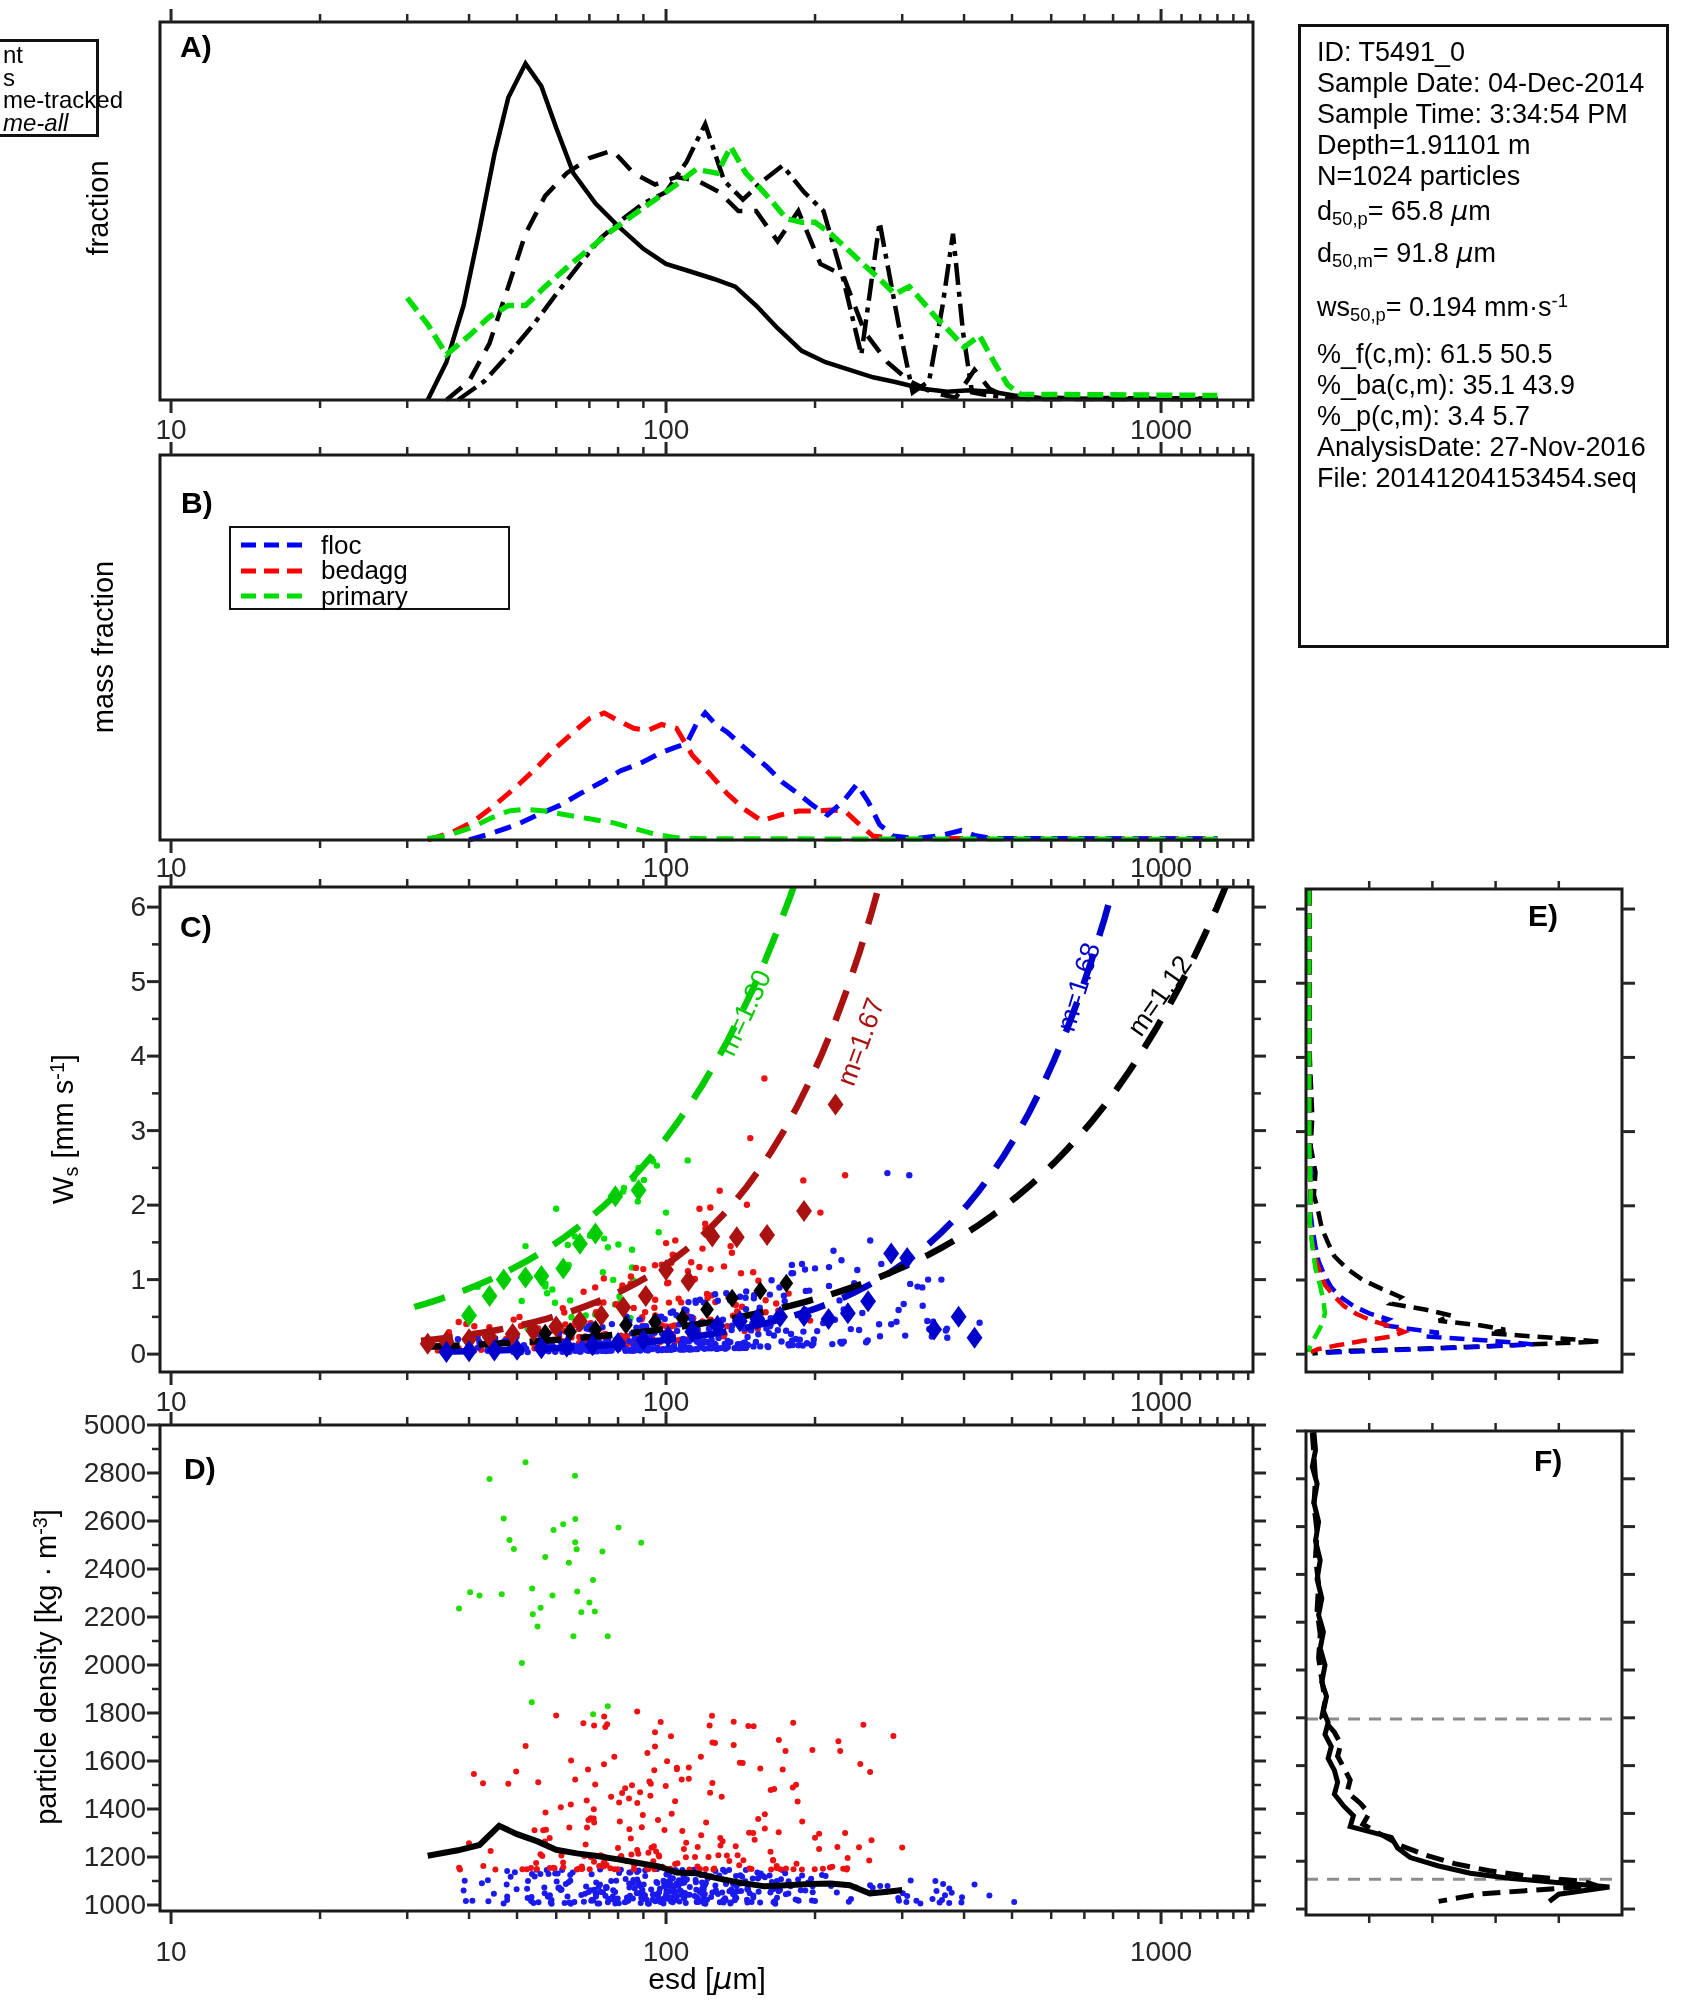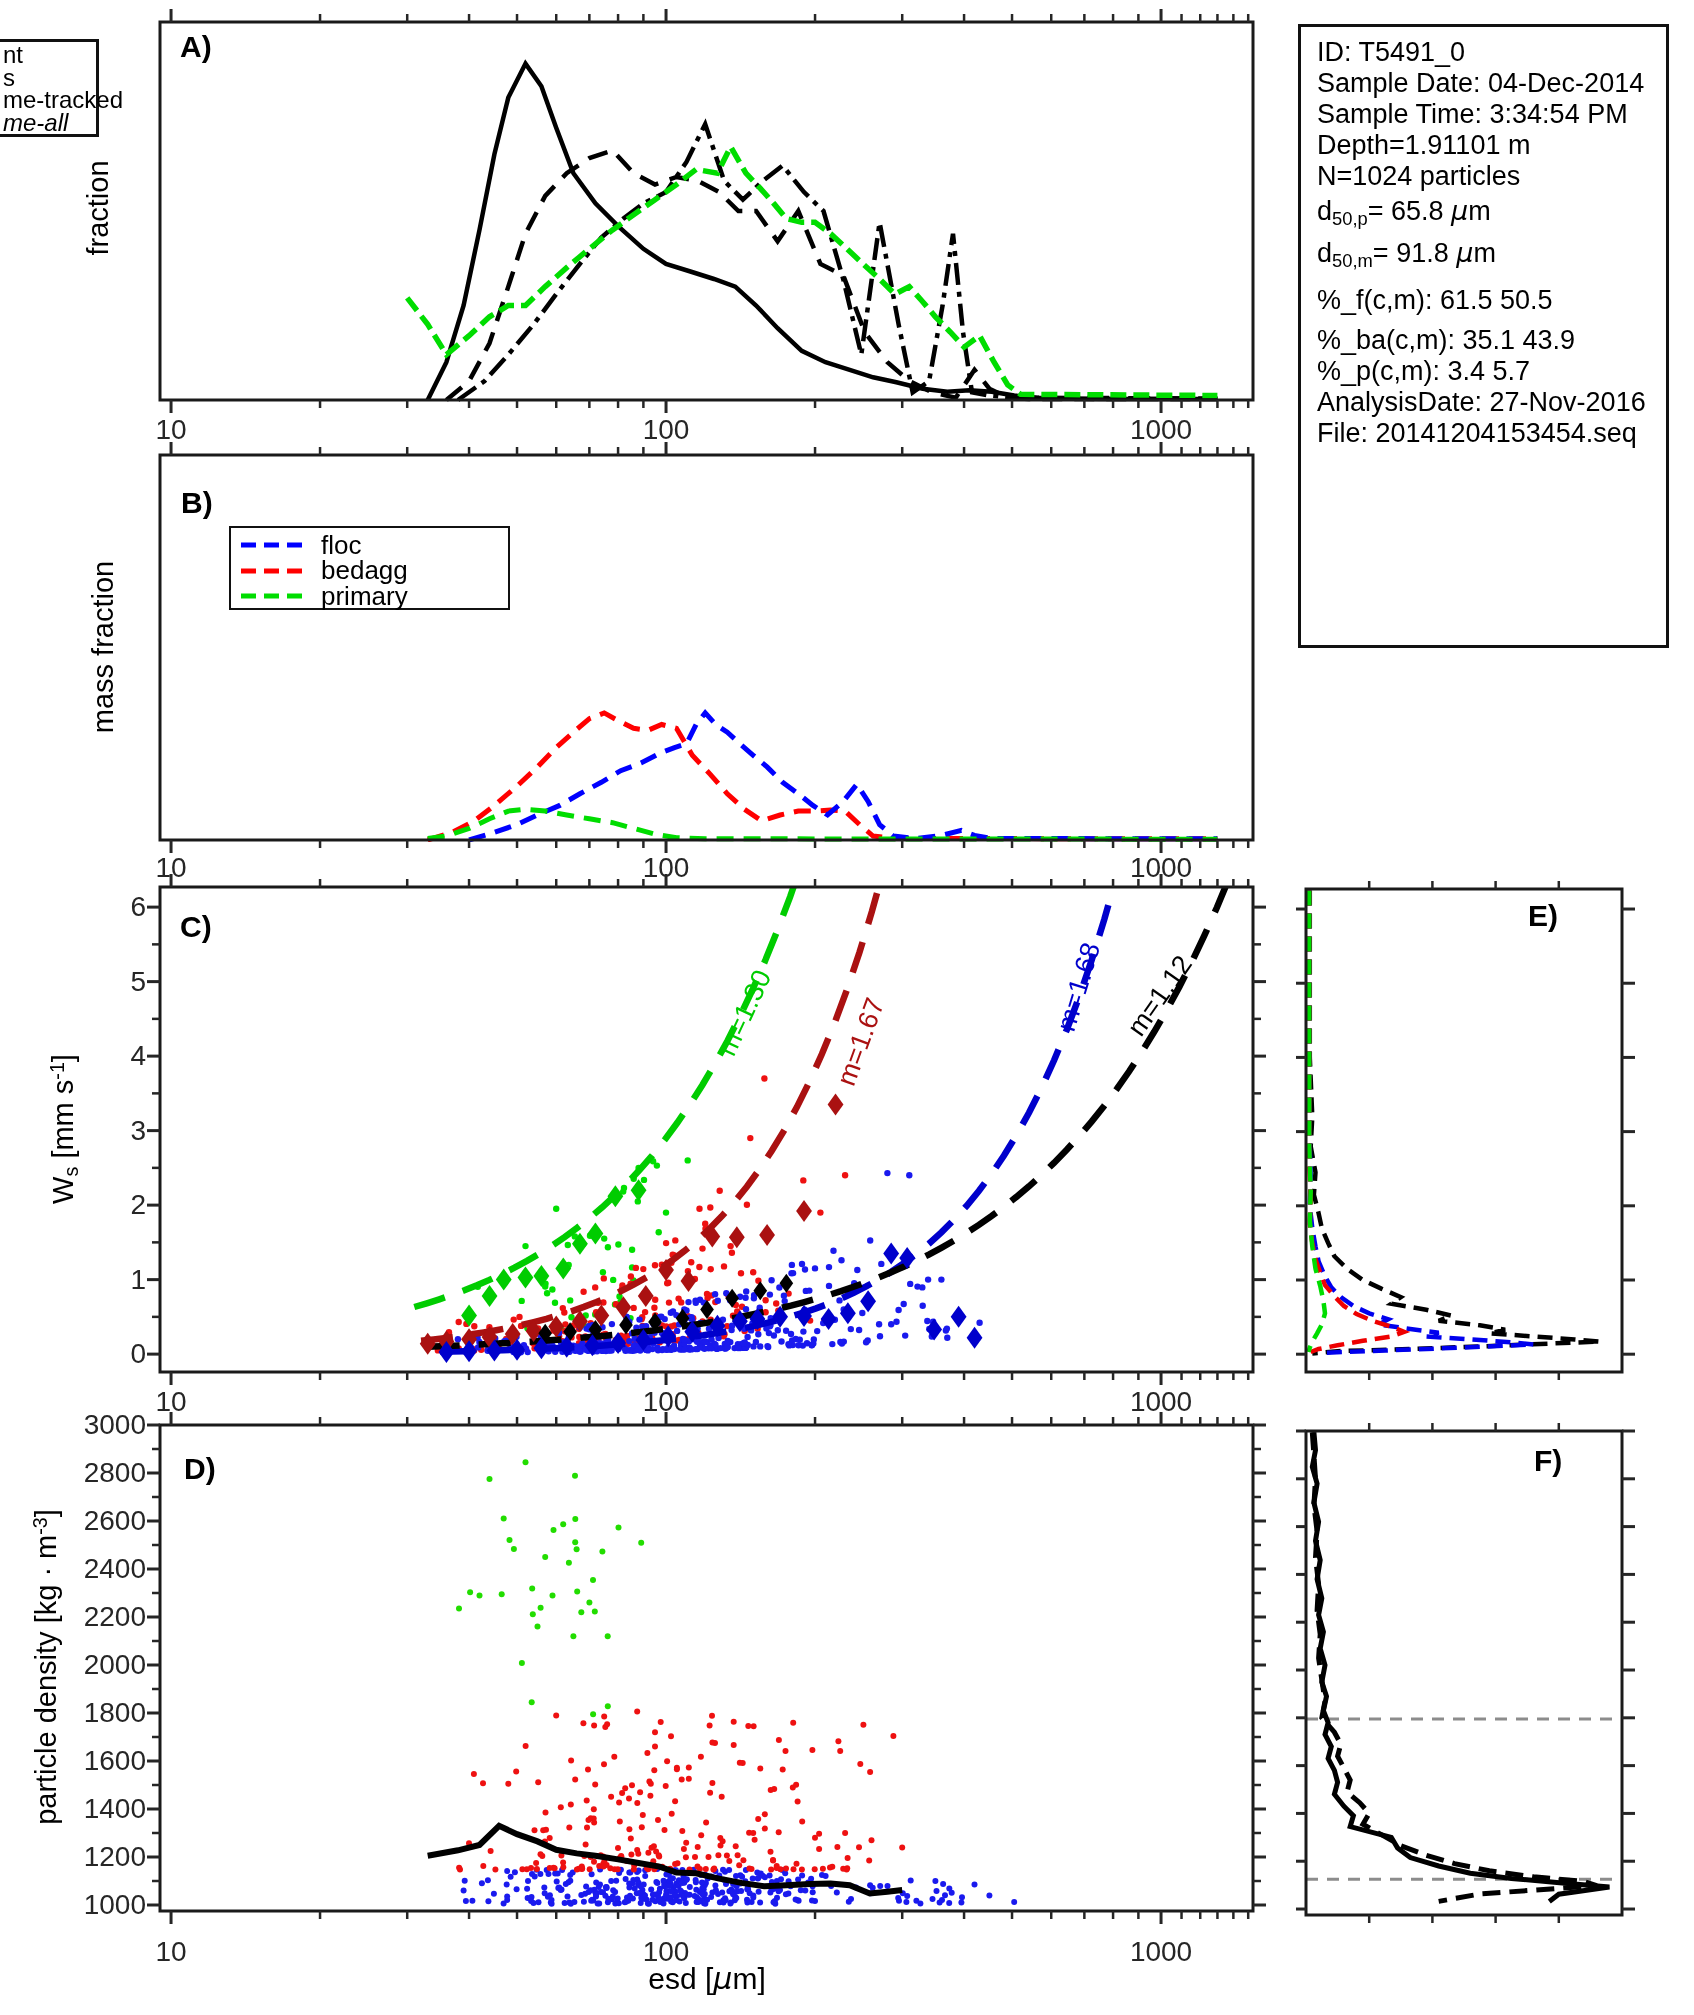--- a/index.html
+++ b/index.html
@@ -1797,21 +1797,21 @@
     </div>
 
   <div id="ytick-labels">
       <div class="ytick-label" style="left: 36px; top: 907.115px;">6</div>
       <div class="ytick-label" style="left: 36px; top: 981.616px;">5</div>
       <div class="ytick-label" style="left: 36px; top: 1056.12px;">4</div>
       <div class="ytick-label" style="left: 36px; top: 1130.62px;">3</div>
       <div class="ytick-label" style="left: 36px; top: 1205.12px;">2</div>
       <div class="ytick-label" style="left: 36px; top: 1279.62px;">1</div>
       <div class="ytick-label" style="left: 36px; top: 1354.12px;">0</div>
-      <div class="ytick-label" style="left: 36px; top: 1425px;">3000</div>
+      <div class="ytick-label" style="left: 36px; top: 1425px;">5000</div>
       <div class="ytick-label" style="left: 36px; top: 1473px;">2800</div>
       <div class="ytick-label" style="left: 36px; top: 1521px;">2600</div>
       <div class="ytick-label" style="left: 36px; top: 1569px;">2400</div>
       <div class="ytick-label" style="left: 36px; top: 1617px;">2200</div>
       <div class="ytick-label" style="left: 36px; top: 1665px;">2000</div>
       <div class="ytick-label" style="left: 36px; top: 1713px;">1800</div>
       <div class="ytick-label" style="left: 36px; top: 1761px;">1600</div>
       <div class="ytick-label" style="left: 36px; top: 1809px;">1400</div>
       <div class="ytick-label" style="left: 36px; top: 1857px;">1200</div>
       <div class="ytick-label" style="left: 36px; top: 1905px;">1000</div>
@@ -1846,19 +1846,20 @@
     </div>
 
   <div id="info-box">
       <div class="info-line">ID: T5491_0</div>
       <div class="info-line">Sample Date: 04-Dec-2014</div>
       <div class="info-line">Sample Time:  3:34:54 PM</div>
       <div class="info-line">Depth=1.91101 m</div>
       <div class="info-line">N=1024 particles</div>
       <div class="info-line">d<sub>50,p</sub>=  65.8 <i>μ</i>m</div>
       <div class="info-line">d<sub>50,m</sub>=  91.8 <i>μ</i>m</div>
+      <div class="info-line">ws<sub>50,p</sub>= 0.194 mm·s<sup>-1</sup></div>
       <div class="info-line">%_f(c,m): 61.5 50.5</div>
       <div class="info-line">%_ba(c,m): 35.1 43.9</div>
       <div class="info-line">%_p(c,m): 3.4 5.7</div>
       <div class="info-line">AnalysisDate: 27-Nov-2016</div>
       <div class="info-line">File: 20141204153454.seq</div>
     </div>
 </div>
 
 </body></html>

